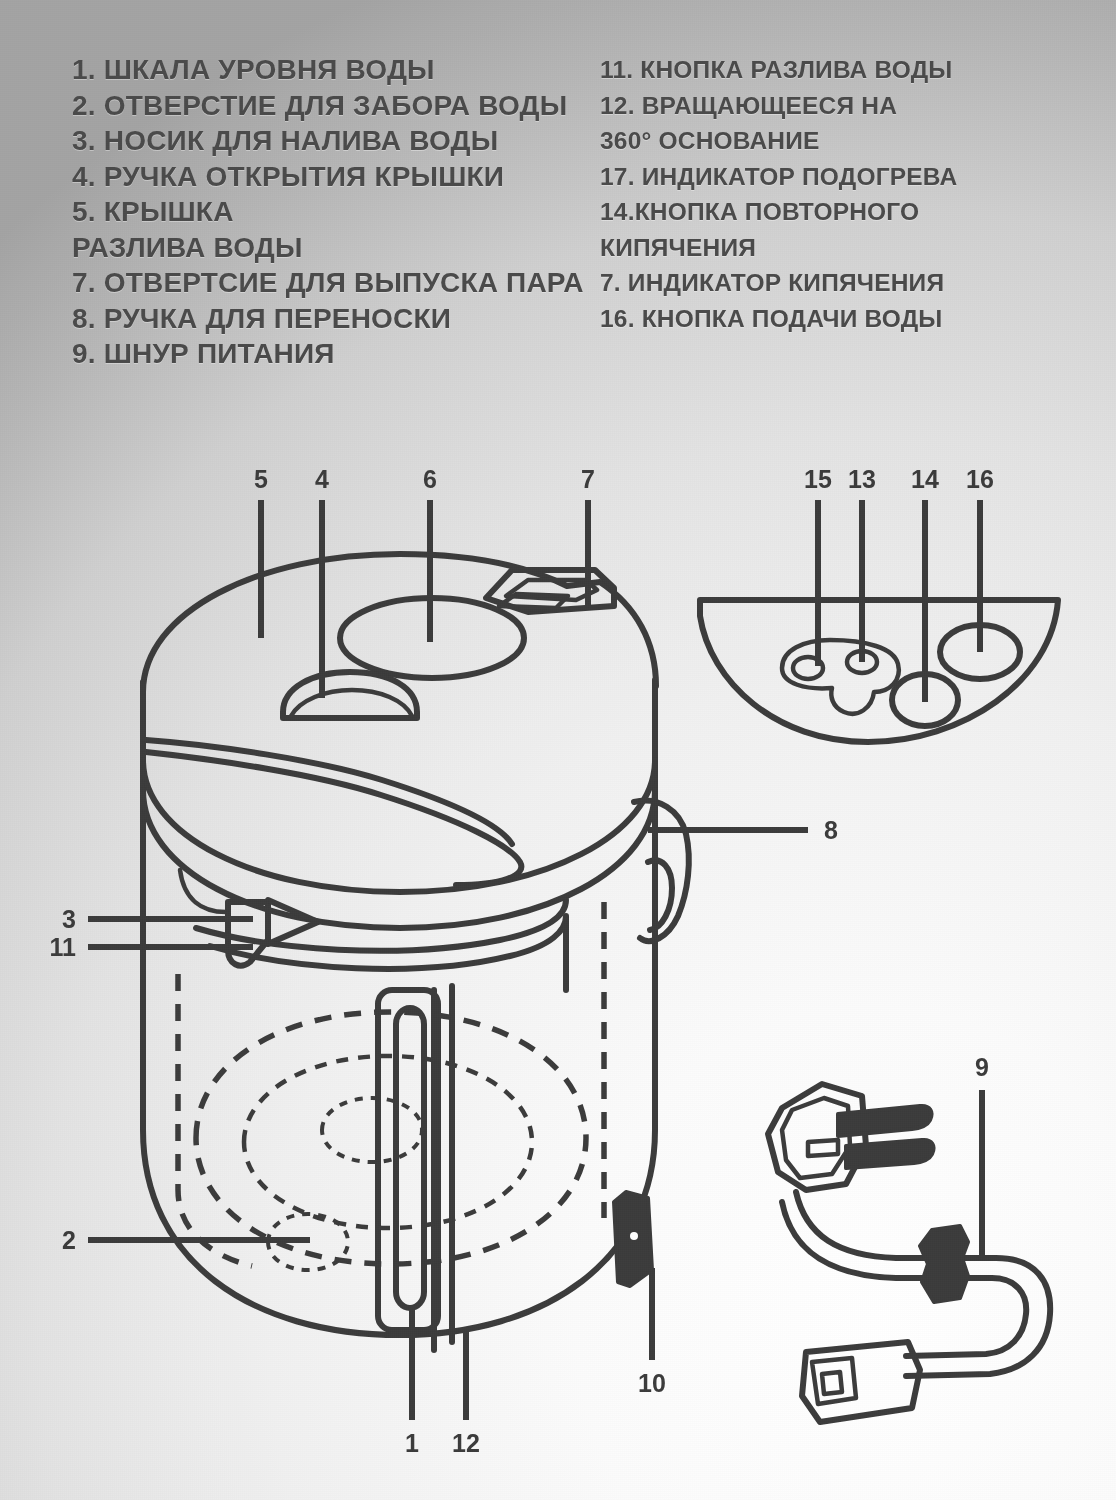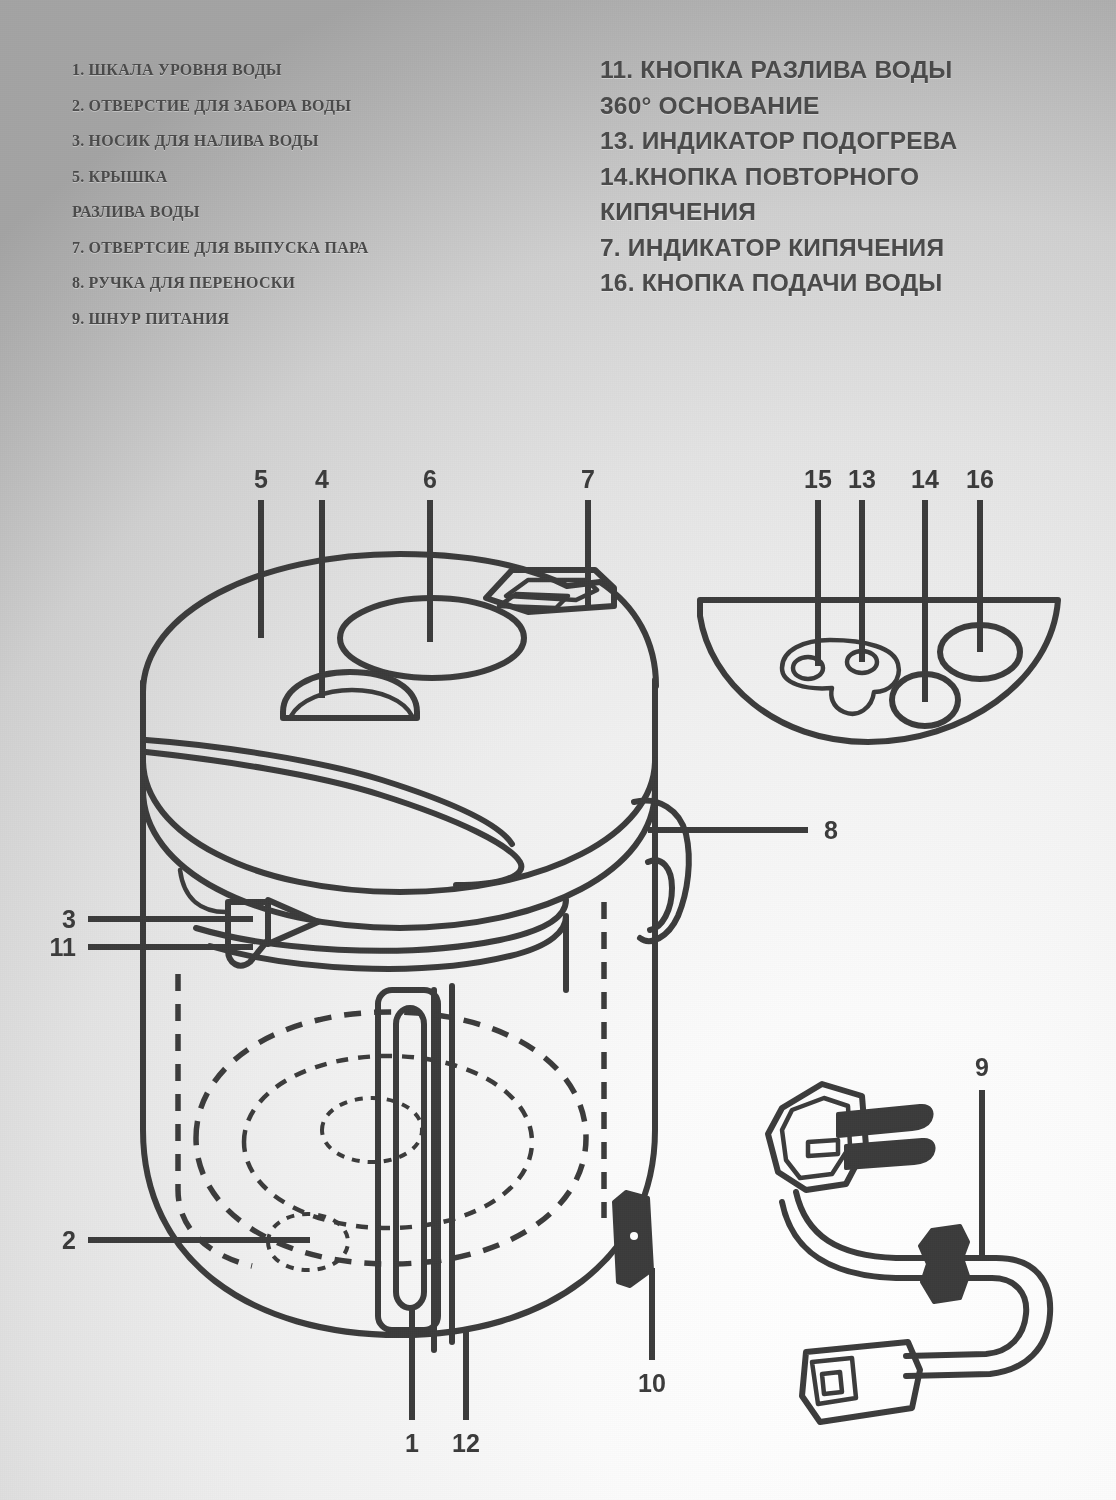--- a/index.html
+++ b/index.html
@@ -41,21 +41,21 @@
   .legend-col.right { left: 600px; width: 460px; }
   .legend-line {
     color: #4a4a4a;
     font-weight: bold;
     font-size: 25px;
     line-height: 35.5px;
     letter-spacing: .2px;
     white-space: nowrap;
     text-shadow: 0 1px 0 rgba(255,255,255,.35);
   }
-  .legend-col.left .legend-line { font-size: 16px; font-family: Liberation Serif, serif; }
+  .legend-col.left .legend-line { font-size: 28px; }
   .legend-col.right .legend-line { font-size: 24.5px; }
 
   #diagram {
     position: absolute;
     left: 0; top: 430px;
     width: 1116px;
     height: 1070px;
   }
   svg.art { display: block; }
   .ln   { fill: none; stroke: #3b3b3b; stroke-width: 6; stroke-linecap: round; stroke-linejoin: round; }
@@ -78,31 +78,33 @@
 <body>
 
 <div id="page">
 
   <div id="legend">
 
     <div class="legend-col left">
       <div class="legend-line">1. ШКАЛА УРОВНЯ ВОДЫ</div>
       <div class="legend-line">2. ОТВЕРСТИЕ ДЛЯ ЗАБОРА ВОДЫ</div>
       <div class="legend-line">3. НОСИК ДЛЯ НАЛИВА ВОДЫ</div>
+      <div class="legend-line">4. РУЧКА ОТКРЫТИЯ КРЫШКИ</div>
       <div class="legend-line">5. КРЫШКА</div>
       <div class="legend-line">РАЗЛИВА ВОДЫ</div>
       <div class="legend-line">7. ОТВЕРТСИЕ ДЛЯ ВЫПУСКА ПАРА</div>
       <div class="legend-line">8. РУЧКА ДЛЯ ПЕРЕНОСКИ</div>
       <div class="legend-line">9. ШНУР ПИТАНИЯ</div>
     </div>
 
     <div class="legend-col right">
       <div class="legend-line">11. КНОПКА РАЗЛИВА ВОДЫ</div>
+      <div class="legend-line">12. ВРАЩАЮЩЕЕСЯ НА</div>
       <div class="legend-line">360° ОСНОВАНИЕ</div>
-      <div class="legend-line">13. ИНДИКАТОР ПОДОГРЕВА</div>
+      <div class="legend-line">17. ИНДИКАТОР ПОДОГРЕВА</div>
       <div class="legend-line">14.КНОПКА ПОВТОРНОГО</div>
       <div class="legend-line">КИПЯЧЕНИЯ</div>
       <div class="legend-line">7. ИНДИКАТОР КИПЯЧЕНИЯ</div>
       <div class="legend-line">16. КНОПКА ПОДАЧИ ВОДЫ</div>
     </div>
 
   </div>
 
   <div id="diagram">
     <svg class="art" width="1116" height="1070" viewBox="0 0 1116 1070" xmlns="http://www.w3.org/2000/svg">

